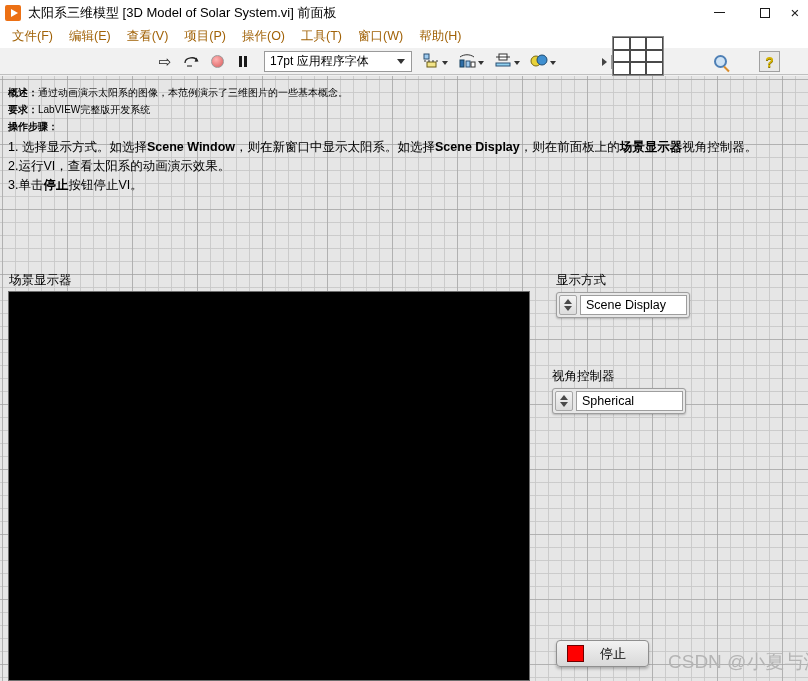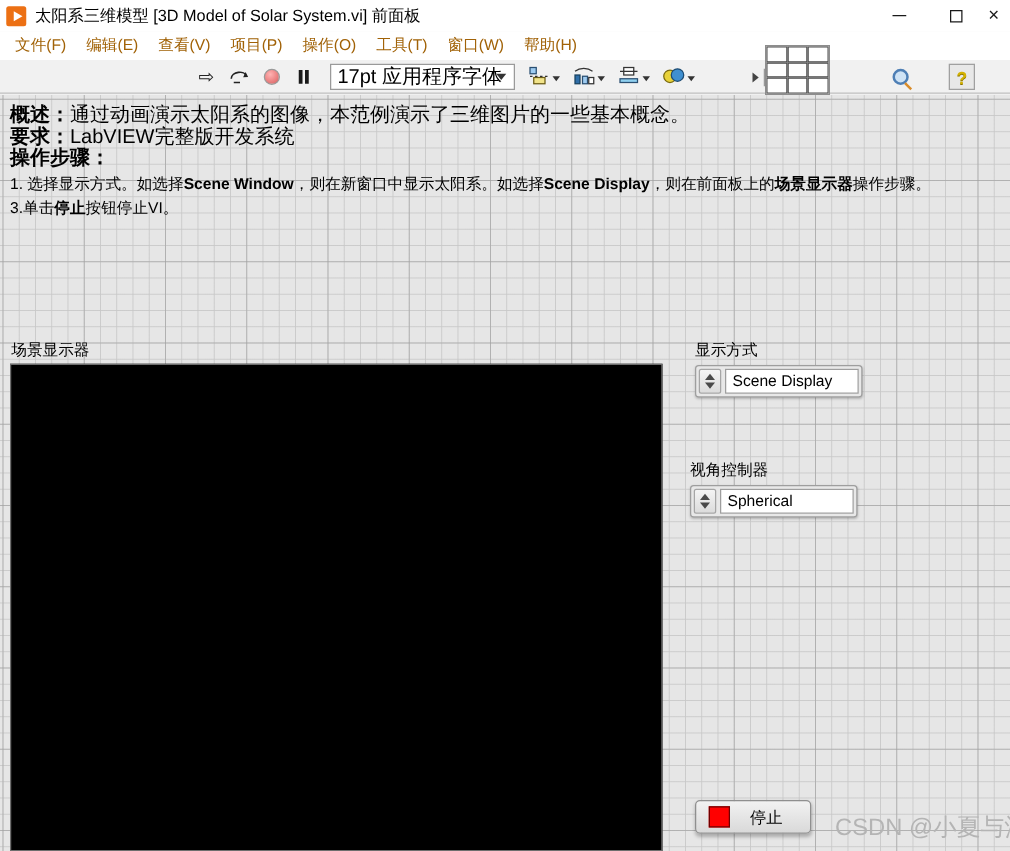--- a/index.html
+++ b/index.html
@@ -72,21 +72,21 @@
     background: radial-gradient(circle at 38% 32%, #ffb3b3 0%, #ef8b8b 45%, #d45e5e 100%);
     border: 1px solid #9a9a9a;
   }
   .pause-ic { display: flex; gap: 2px; }
   .pause-ic i { display: block; width: 3px; height: 11px; background: #1a1a1a; }
 
   .font-select {
     width: 148px; height: 21px; margin-left: 8px;
     background: #ffffff; border: 1px solid #9a9a9a;
     display: flex; align-items: center; position: relative;
-    font-size: 16px; color: #000; padding-left: 5px;
+    font-size: 12px; color: #000; padding-left: 5px;
   }
   .font-select .caret {
     position: absolute; right: 6px; top: 50%; margin-top: -2px;
     width: 0; height: 0; border-left: 4px solid transparent;
     border-right: 4px solid transparent; border-top: 5px solid #333;
   }
 
   .tb-mini { display: flex; align-items: center; margin-left: 9px; }
   .tb-mini .icon-box { width: 20px; height: 18px; position: relative; }
   .tb-mini .caret-s {
@@ -149,21 +149,21 @@
       linear-gradient(to right, rgba(155,155,155,.55) 1px, transparent 1px),
       linear-gradient(to bottom, rgba(155,155,155,.55) 1px, transparent 1px),
       linear-gradient(to right, rgba(200,200,200,.9) 1px, transparent 1px),
       linear-gradient(to bottom, rgba(200,200,200,.9) 1px, transparent 1px);
     background-size: 65px 65px, 65px 65px, 13px 13px, 13px 13px;
     background-position: 2px 3px, 2px 3px, 2px 3px, 2px 3px;
     overflow: hidden;
   }
 
   .desc { position: absolute; left: 8px; top: 8px; width: 790px; }
-  .desc-line { font-size: 16px; color: #000; line-height: 17px; white-space: nowrap; }
+  .desc-line { font-size: 10px; color: #000; line-height: 17px; white-space: nowrap; }
   .desc-line b { font-weight: bold; }
   .steps { position: absolute; left: 8px; top: 62px; width: 795px; }
   .step-line { font-size: 12.5px; color: #000; line-height: 19px; white-space: nowrap; }
   .step-line b { font-weight: bold; }
 
   
   .scene-label {
     position: absolute; left: 9px; top: 196px;
     font-size: 12.5px; color: #000;
   }
@@ -358,21 +358,24 @@
       <div class="desc-line">
         <b>要求：</b><span>LabVIEW完整版开发系统</span>
       </div>
       <div class="desc-line">
         <b>操作步骤：</b>
       </div>
     </div>
 
     <div class="steps">
       <div class="step-line">
-        <span>1. 选择显示方式。如选择</span><b>Scene Window</b><span>，则在新窗口中显示太阳系。如选择</span><b>Scene Display</b><span>，则在前面板上的</span><b>场景显示器</b><span>操作步骤。</span>
+        <span>1. 选择显示方式。如选择</span><b>Scene Window</b><span>，则在新窗口中显示太阳系。如选择</span><b>Scene Display</b><span>，则在前面板上的</span><b>场景显示器</b><span>视角控制器。</span>
+      </div>
+      <div class="step-line">
+        <span>2.运行VI，查看太阳系的动画演示效果。</span>
       </div>
       <div class="step-line">
         <span>3.单击</span><b>停止</b><span>按钮停止VI。</span>
       </div>
     </div>
 
     <div class="scene-label">场景显示器</div>
     <div class="scene-box">
       
       

